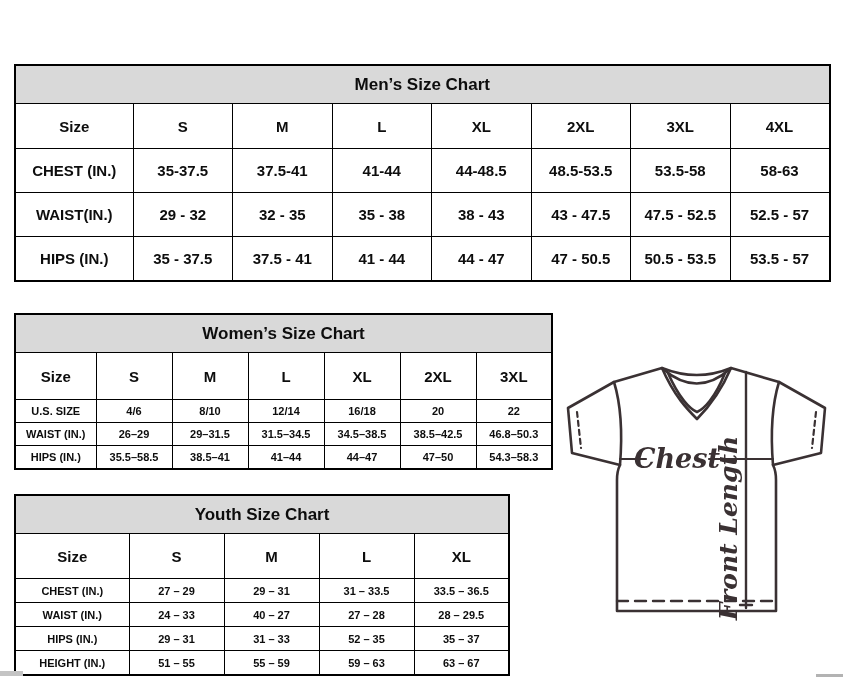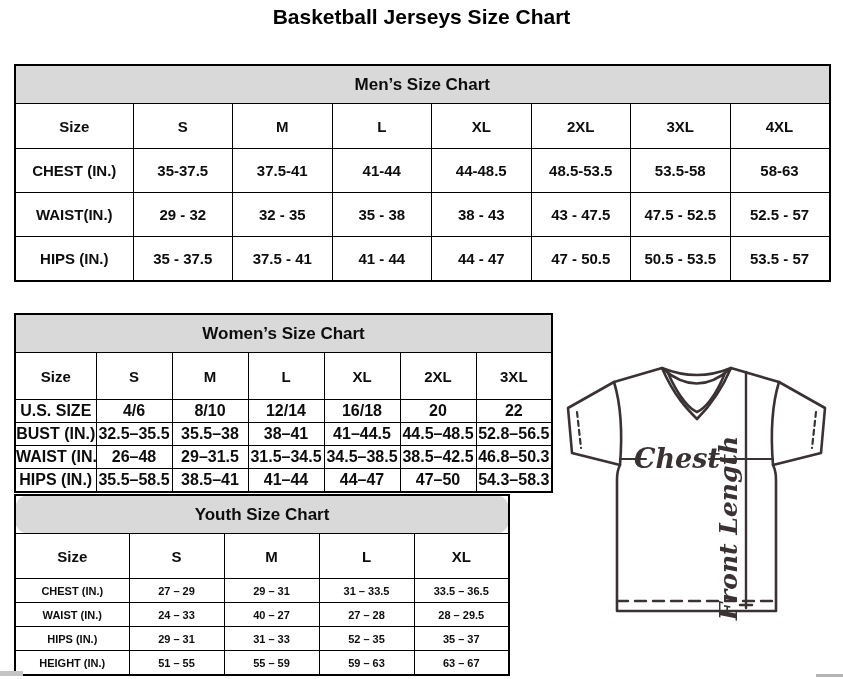--- a/index.html
+++ b/index.html
@@ -15,38 +15,37 @@
   .tbl-title{background:#d9d9d9;font-size:17px;font-weight:bold;}
   
   #mens-table{left:14px;top:64px;width:815px;}
   #mens-table .tbl-title{height:37px;}
   #mens-table .size-row td{font-size:15px;height:44px;}
   #mens-table .data-row td{font-size:15px;height:43px;}
   
   #womens-table{left:14px;top:313px;width:537px;}
   #womens-table .tbl-title{height:37px;}
   #womens-table .size-row td{font-size:15px;height:46px;}
-  #womens-table .data-row td{font-size:16px;height:22px;}
+  #womens-table .data-row td{font-size:11px;height:22px;}
   
   #youth-table{left:14px;top:494px;width:494px;}
-  #youth-table .tbl-title{height:37px;border-radius:14px;}
+  #youth-table .tbl-title{height:37px;}
   #youth-table .size-row td{font-size:15px;height:44px;}
   #youth-table .data-row td{font-size:11px;height:23px;}
   
   #jersey{position:absolute;left:556px;top:358px;width:284px;height:266px;}
   .scroll-frag{position:absolute;background:#c4c4c4;}
   #scroll-frag-left{left:0;top:671px;width:23px;height:5px;}
   #scroll-frag-right{left:816px;top:674px;width:27px;height:3px;background:#b3b3b3;}
 </style>
 </head>
 <body>
 
 <div id="page">
 
-  <div class="page-title">Basketball Jerseys Size Chart</div>
 
   <table id="mens-table" class="chart-table">
     <colgroup>
       <col style="width:118px">
         <col style="width:99.5px">
         <col style="width:99.5px">
         <col style="width:99.5px">
       <col style="width:99.5px">
         <col style="width:99.5px">
         <col style="width:99.5px">
@@ -125,31 +124,22 @@
     <tr class="data-row">
       <td>U.S. SIZE</td>
       <td>4/6</td>
       <td>8/10</td>
       <td>12/14</td>
       <td>16/18</td>
       <td>20</td>
       <td>22</td>
     </tr>
     <tr class="data-row">
-      <td>BUST (IN.)</td>
-      <td>32.5–35.5</td>
-      <td>35.5–38</td>
-      <td>38–41</td>
-      <td>41–44.5</td>
-      <td>44.5–48.5</td>
-      <td>52.8–56.5</td>
-    </tr>
-    <tr class="data-row">
       <td>WAIST (IN.)</td>
-      <td>26–48</td>
+      <td>26–29</td>
       <td>29–31.5</td>
       <td>31.5–34.5</td>
       <td>34.5–38.5</td>
       <td>38.5–42.5</td>
       <td>46.8–50.3</td>
     </tr>
     <tr class="data-row">
       <td>HIPS (IN.)</td>
       <td>35.5–58.5</td>
       <td>38.5–41</td>

